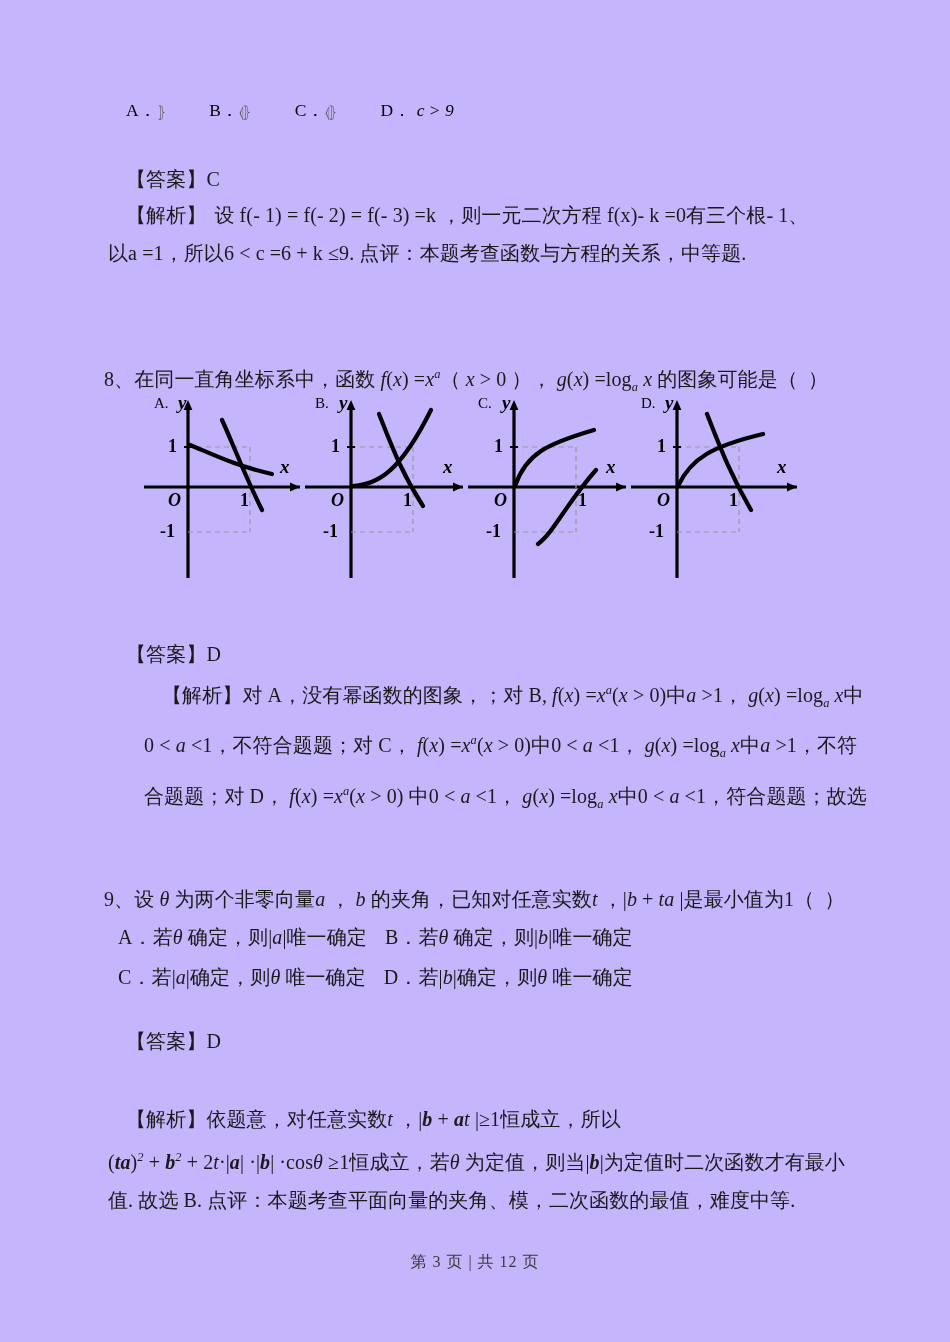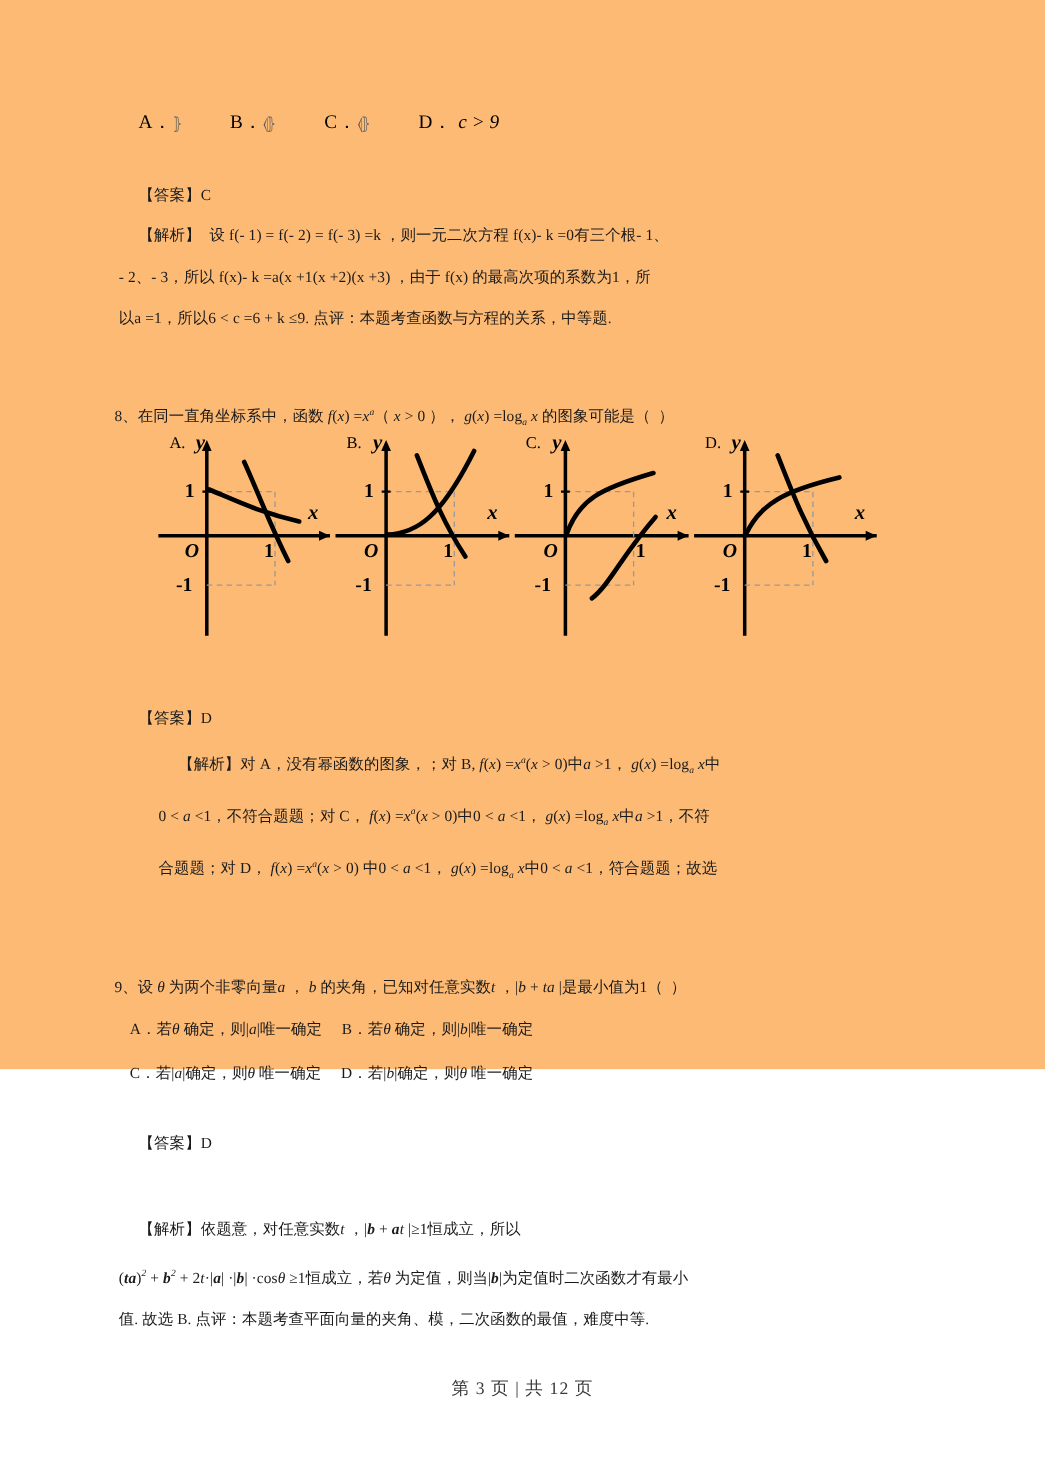--- a/index.html
+++ b/index.html
@@ -12,27 +12,27 @@
     height: 1342px;
     position: relative;
     font-family: "Liberation Serif", "DejaVu Serif", serif;
     color: #000000;
     overflow: hidden;
   }
   .page {
     position: absolute;
     left: 0; top: 0;
     width: 950px;
-    height: 972px;
-    background: #fdba74;
+    height: 1342px;
+    background: #c4b5fd;
   }
 
   
   .line {
-    font-size: 14px;
+    font-size: 20px;
     line-height: 38px;
     color: #1a1a1a;
     letter-spacing: 0.1px;
     white-space: nowrap;
   }
 
   .math {
     font-family: "Liberation Serif", "DejaVu Serif", serif;
     font-style: italic;
   }
@@ -116,23 +116,20 @@
 
   <div id="q7-answer" class="line">
     <span>【答案】</span><span>C</span>
   </div>
 
   <div id="q7-solution">
     <div class="line" style="padding-left:18px">
       <span>【解析】</span><span style="padding-left:8px">设 f(- 1) = f(- 2) = f(- 3) =k ，则一元二次方程 f(x)- k =0有三个根- 1、</span>
     </div>
     <div class="line">
-      <span>- 2、- 3，所以 f(x)- k =a(x +1(x +2)(x +3) ，由于 f(x) 的最高次项的系数为1，所</span>
-    </div>
-    <div class="line">
       <span>以a =1，所以6 &lt; c =6 + k ≤9. 点评：本题考查函数与方程的关系，中等题.</span>
     </div>
   </div>
 
   <div id="q8-stem" class="line">
     <span>8、</span><span>在同一直角坐标系中，函数&nbsp;<span class="math">f</span>(<span class="math">x</span>)&nbsp;=<span class="math">x</span><sup class="sup">a</sup>（&nbsp;<span class="math">x</span>&nbsp;&gt;&nbsp;0&nbsp;），&nbsp;<span class="math">g</span>(<span class="math">x</span>)&nbsp;=log<sub class="sub">a</sub>&nbsp;<span class="math">x</span>&nbsp;的图象可能是（&nbsp;&nbsp;）</span>
   </div>
 
   <div id="q8-figures">
 

